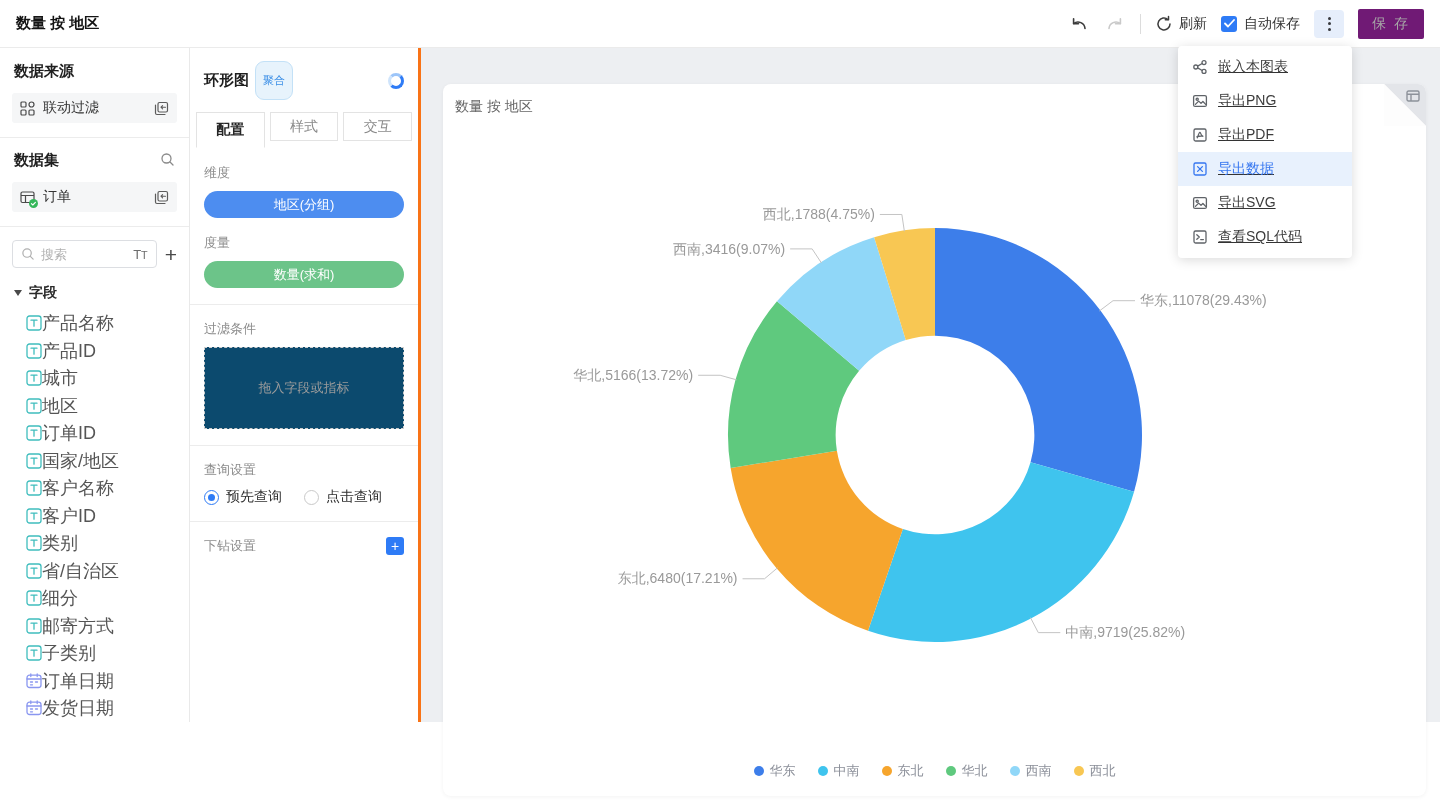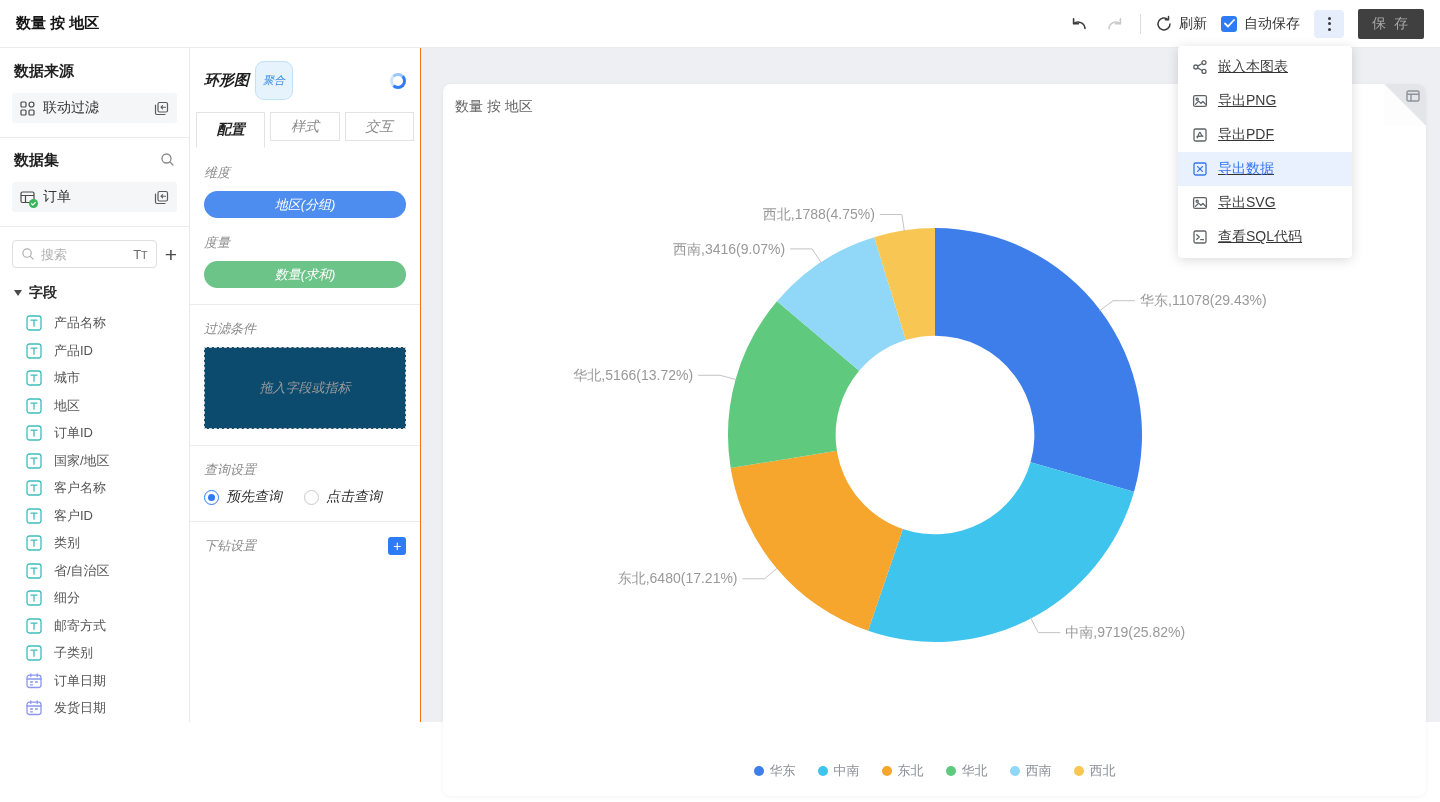--- a/index.html
+++ b/index.html
@@ -15,21 +15,21 @@
   .tb-sep { width:1px; height:20px; background:#dcdcdc; }
   .tb-refresh { display:flex; align-items:center; gap:6px; font-size:14px; color:#333; cursor:pointer; }
   .tb-autosave { display:flex; align-items:center; gap:7px; font-size:14px; color:#333; }
   .checkbox { width:16px; height:16px; border-radius:3px; background:#2e7bf6; display:flex;
     align-items:center; justify-content:center; cursor:pointer; }
   .checkbox svg { display:block; }
   .kebab-btn { width:30px; height:28px; border-radius:4px; background:#e6eefb; display:flex;
     align-items:center; justify-content:center; cursor:pointer; }
   .kebab-btn .dots { display:flex; flex-direction:column; gap:2.5px; }
   .kebab-btn .dots i { width:3px; height:3px; border-radius:50%; background:#37393d; }
-  .save-btn { min-width:64px; height:30px; padding:0 14px; background:#404040; color:#a7a7a7;
+  .save-btn { min-width:64px; height:30px; padding:0 14px; background:#701a75; color:#a7a7a7;
     font-size:14px; border:none; border-radius:2px; letter-spacing:2px; }
 
   
   .menu { position:absolute; left:1178px; top:46px; width:174px; background:#fff; border-radius:4px;
     box-shadow:0 2px 12px rgba(0,0,0,.15); padding:4px 0; z-index:40;text-decoration:underline; }
   .menu-item { height:34px; display:flex; align-items:center; gap:10px; padding:0 14px;
     font-size:14px; color:#3c3c3c; cursor:pointer; }
   .menu-item svg { flex:0 0 auto; }
   .menu-item.active { background:#e8f1fd; color:#3576f0; }
 
@@ -49,25 +49,25 @@
     align-items:center; gap:6px; padding:0 8px; }
   .search-box input { border:none; outline:none; width:64px; font-size:13px; color:#333;
     font-family:inherit; background:transparent; }
   .search-box input::placeholder { color:#b0b0b0; }
   .tt-glyph { margin-left:auto; font-size:13px; color:#6d6d6d; cursor:pointer; }
   .plus-glyph { font-size:21px; color:#4a4a4a; font-weight:300; line-height:1; cursor:pointer; }
   .fields-h { display:flex; align-items:center; gap:7px; font-size:14px; font-weight:bold;
     color:#2a2a2a; padding:0 14px; margin-bottom:11px; cursor:pointer; }
   .caret-down { width:0; height:0; border-left:4.5px solid transparent; border-right:4.5px solid transparent;
     border-top:6px solid #4a4a4a; }
-  .field-row { display:flex; align-items:center; gap:12px; height:20px; margin:0 0 7.5px 26px;
-    font-size:13px; color:#555; cursor:pointer; }
-
-  
-  .config { width:231px; border-right:1px solid #f97316; background:#fff; padding-top:13px; overflow:hidden;font-style:italic; }
+  .field-row { display:flex; align-items:center; gap:0; height:20px; margin:0 0 7.5px 26px;
+    font-size:18px; color:#555; cursor:pointer; }
+
+  
+  .config { width:231px; border-right:3px solid #f97316; background:#fff; padding-top:13px; overflow:hidden; }
   .cfg-head { display:flex; align-items:center; padding:0 14px; margin-bottom:12px; }
   .cfg-title { font-size:15px; font-weight:bold; color:#1f1f1f; }
   .badge { margin-left:6px; font-size:11px; color:#3a8ee6; background:#e7f3fc; border:1px solid #c3e1f7;
     border-radius:9px; padding:11px 7px; }
   .spinner { margin-left:auto; width:16px; height:16px; border-radius:50%;
     border:3px solid #2f7cf6; border-left-color:#cfe4fb; border-top-color:#9cc5f9; }
   .tabs { display:flex; gap:5px; padding:0 6px; align-items:flex-start; margin-bottom:16px; }
   .tab { flex:1; height:29px; border:1px solid #e3e3e3; background:#fff; display:flex; align-items:center;
     justify-content:center; font-size:14px; color:#8a8a8a; cursor:pointer; }
   .tab.active { height:36px; color:#262626; border-bottom-color:#fff; font-weight:bold; }

